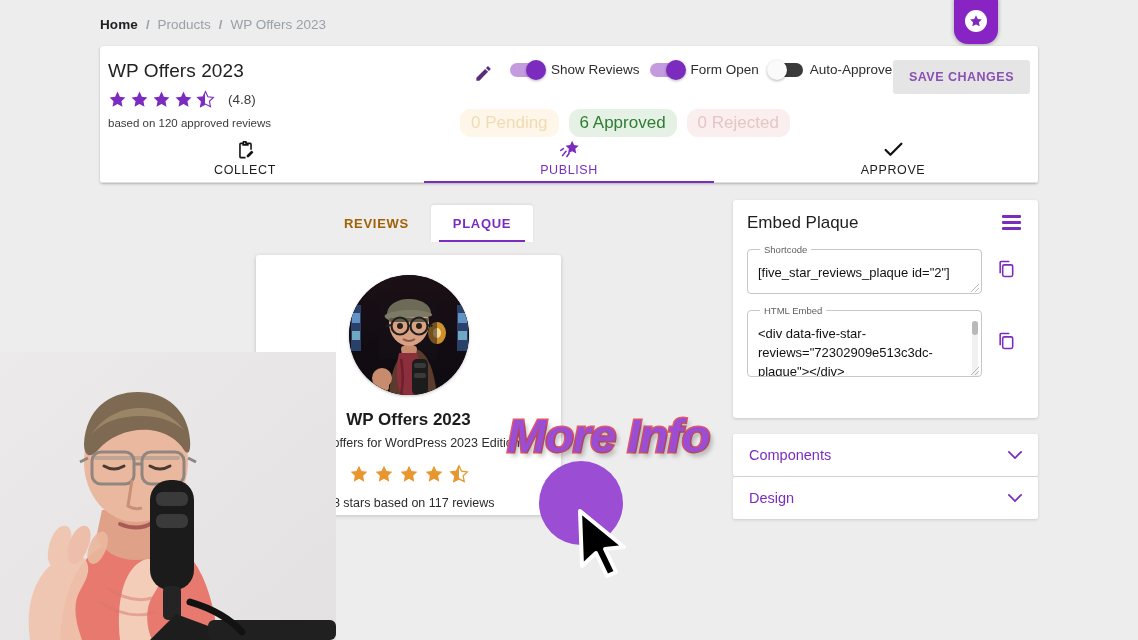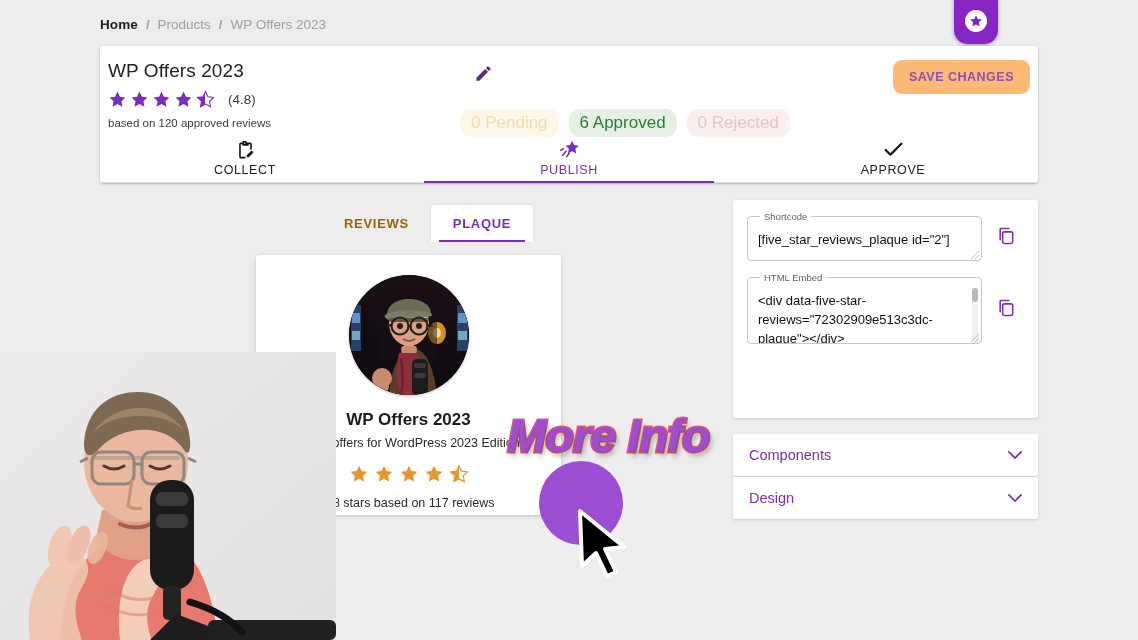--- a/index.html
+++ b/index.html
@@ -82,22 +82,22 @@
     position: absolute; top: -3px; width: 20px; height: 20px;
     border-radius: 50%;
     box-shadow: 0 1px 3px rgba(0,0,0,.3);
   }
   .tgl.on  .knob { right: -2px; background: #7b2cbf; }
   .tgl.off .knob { left: -2px;  background: #fafafa; }
   .tgl-label { font-size: 13.5px; color: #2d2d2d; white-space: nowrap; }
 
   .save-btn {
     position: absolute; right: 8px; top: 14px;
-    background: #fdba74; color: #8a50b5;
-    border: none; border-radius: 9px;
+    background: #e5e5e5; color: #8a50b5;
+    border: none; border-radius: 3px;
     padding: 10px 16px;
     font-size: 12.5px; font-weight: bold; letter-spacing: .5px;
     font-family: "Liberation Sans", sans-serif;
     cursor: pointer;
   }
 
   .badge-row {
     position: absolute; left: 360px; top: 63px;
     display: flex; gap: 10px; align-items: center;
   }
@@ -314,20 +314,40 @@
       <span class="rating-val">(4.8)</span>
     </div>
     <div class="rating-sub">based on 120 approved reviews</div>
 
     <span class="pencil-btn">
       <svg width="19" height="19" viewBox="0 0 24 24">
           <path fill="#5a2d7a" d="M3 17.25V21h3.75L17.8 9.94l-3.75-3.75zM20.7 7.04a1 1 0 000-1.41l-2.34-2.34a1 1 0 00-1.41 0l-1.83 1.83 3.75 3.75z"></path>
         </svg>
     </span>
 
+    <div class="toggle-group">
+      <span class="tgl-item">
+        <span class="tgl on">
+            <i class="knob"></i>
+          </span>
+        <span class="tgl-label">Show Reviews</span>
+      </span>
+      <span class="tgl-item">
+        <span class="tgl on">
+            <i class="knob"></i>
+          </span>
+        <span class="tgl-label">Form Open</span>
+      </span>
+      <span class="tgl-item">
+        <span class="tgl off">
+            <i class="knob"></i>
+          </span>
+        <span class="tgl-label">Auto-Approve</span>
+      </span>
+    </div>
 
     <button class="save-btn">SAVE CHANGES</button>
 
     <div class="badge-row">
       <span class="pill pill-pending">0 Pending</span>
       <span class="pill pill-approved">6 Approved</span>
       <span class="pill pill-rejected">0 Rejected</span>
     </div>
 
     <div class="main-tabs">
@@ -432,20 +452,28 @@
               <stop offset="50%" stop-color="#ffffff"></stop>
             </linearGradient>
           </defs>
         <path fill="url(#ho)" stroke="#e8972e" stroke-width="1.5" d="M12 2l3 6.5 7 .9-5 4.8 1.3 7L12 17.8 5.7 21.2 7 14.2 2 9.4l7-.9z"></path>
       </svg>
     </div>
     <div class="plaque-count">4.8 stars based on 117 reviews</div>
   </div>
 
   <div class="embed-card">
+    <div class="embed-head">
+      <span class="embed-title">Embed Plaque</span>
+      <span class="burger">
+          <span></span>
+          <span></span>
+          <span></span>
+        </span>
+    </div>
 
     <div class="field-wrap">
       <fieldset class="fset sc">
         <legend>Shortcode</legend>
         <div class="fval">[five_star_reviews_plaque id="2"]</div>
         <span class="resize-grip"></span>
       </fieldset>
       <span class="copy-btn">
         <svg width="20" height="20" viewBox="0 0 24 24">
           <rect x="8" y="7" width="12" height="14" rx="2" fill="none" stroke="#7b2cbf" stroke-width="1.9"></rect>

